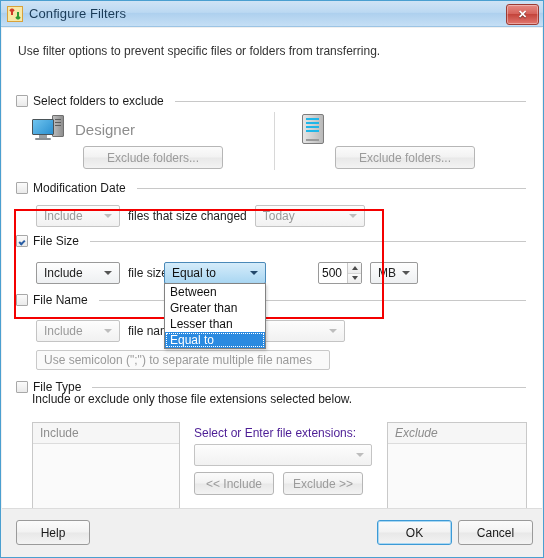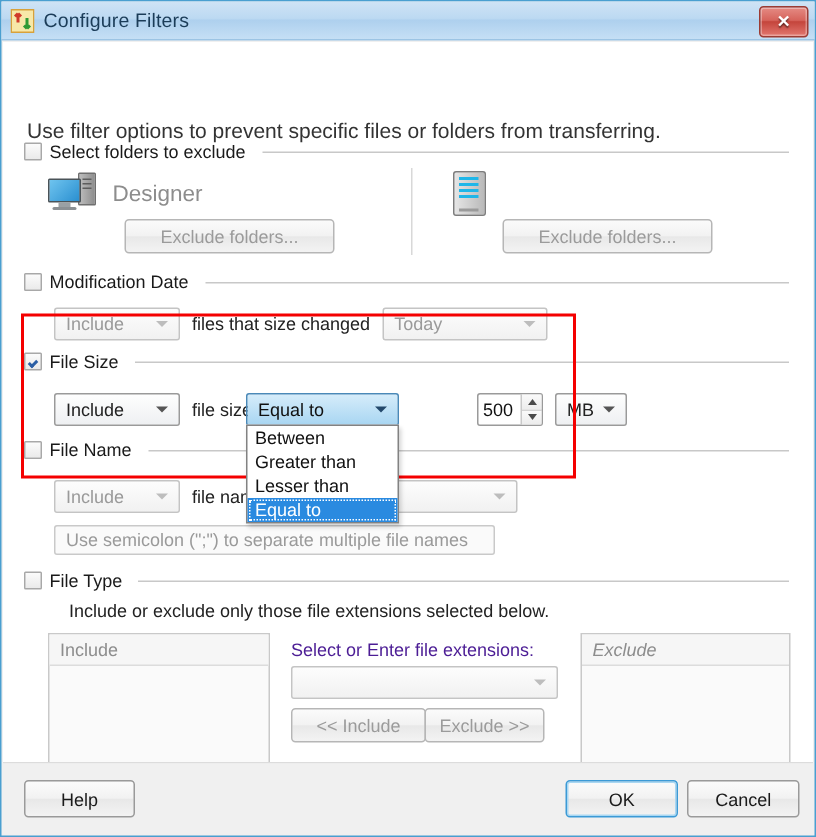--- a/index.html
+++ b/index.html
@@ -35,21 +35,21 @@
     color:#fff;font-size:11px;font-weight:bold;cursor:pointer;
     text-shadow:0 1px 1px rgba(0,0,0,.5);
   }
   
   .content{
     position:absolute;left:1px;top:27px;right:1px;bottom:48px;
     background:#ffffff;
     border-bottom:1px solid #dcdcdc;
     overflow:hidden;
   }
-  .intro{position:absolute;left:16px;top:16px;color:#333;font-size:14px;margin-top:35px;}
+  .intro{position:absolute;left:16px;top:16px;color:#333;font-size:12px;}
 
   
   .group{position:absolute;left:0;right:0;}
   .ghead{display:flex;align-items:center;gap:5px;padding-left:14px;padding-right:16px;}
   .ghead .lbl{color:#1a1a1a;font-size:12px;white-space:nowrap;}
   .ghead .rule{flex:1;height:1px;background:#c8c8c8;margin-left:6px;margin-top:1px;}
 
   .chk{
     width:12px;height:12px;box-sizing:border-box;
     border:1px solid #a8a8a8;background:linear-gradient(to bottom,#fbfbfb,#eaeaea);
@@ -315,34 +315,34 @@
       <span>Use semicolon (";") to separate multiple file names</span>
     </div>
 
     <div class="group" style="top:352px;">
       <div class="ghead">
         <span class="chk"></span>
         <span class="lbl">File Type</span>
         <span class="rule"></span>
       </div>
     </div>
-    <div style="position:absolute;left:30px;top:372px;margin-left:14px;" class="txt">Include or exclude only those file extensions selected below.</div>
+    <div style="position:absolute;left:30px;top:364px;" class="txt">Include or exclude only those file extensions selected below.</div>
 
     <div class="listbox" style="position:absolute;left:30px;top:394px;width:148px;height:90px;">
       <div class="hdr">Include</div>
     </div>
 
     <div style="position:absolute;left:192px;top:398px;" class="txt-dim">Select or Enter file extensions:</div>
 
     <div class="combo" style="position:absolute;left:192px;top:416px;width:178px;">
       <span></span>
       <span class="arrow"></span>
     </div>
 
-    <div class="btn" style="position:absolute;left:192px;top:444px;width:90px;">&lt;&lt; Include</div>
+    <div class="btn" style="position:absolute;left:192px;top:444px;width:80px;">&lt;&lt; Include</div>
     <div class="btn" style="position:absolute;left:281px;top:444px;width:80px;">Exclude &gt;&gt;</div>
 
     <div class="listbox" style="position:absolute;left:385px;top:394px;width:140px;height:90px;font-style:italic;">
       <div class="hdr">Exclude</div>
     </div>
 
     <div class="annot" style="left:12px;top:181px;width:370px;height:110px;"></div>
 
   </div>
 

